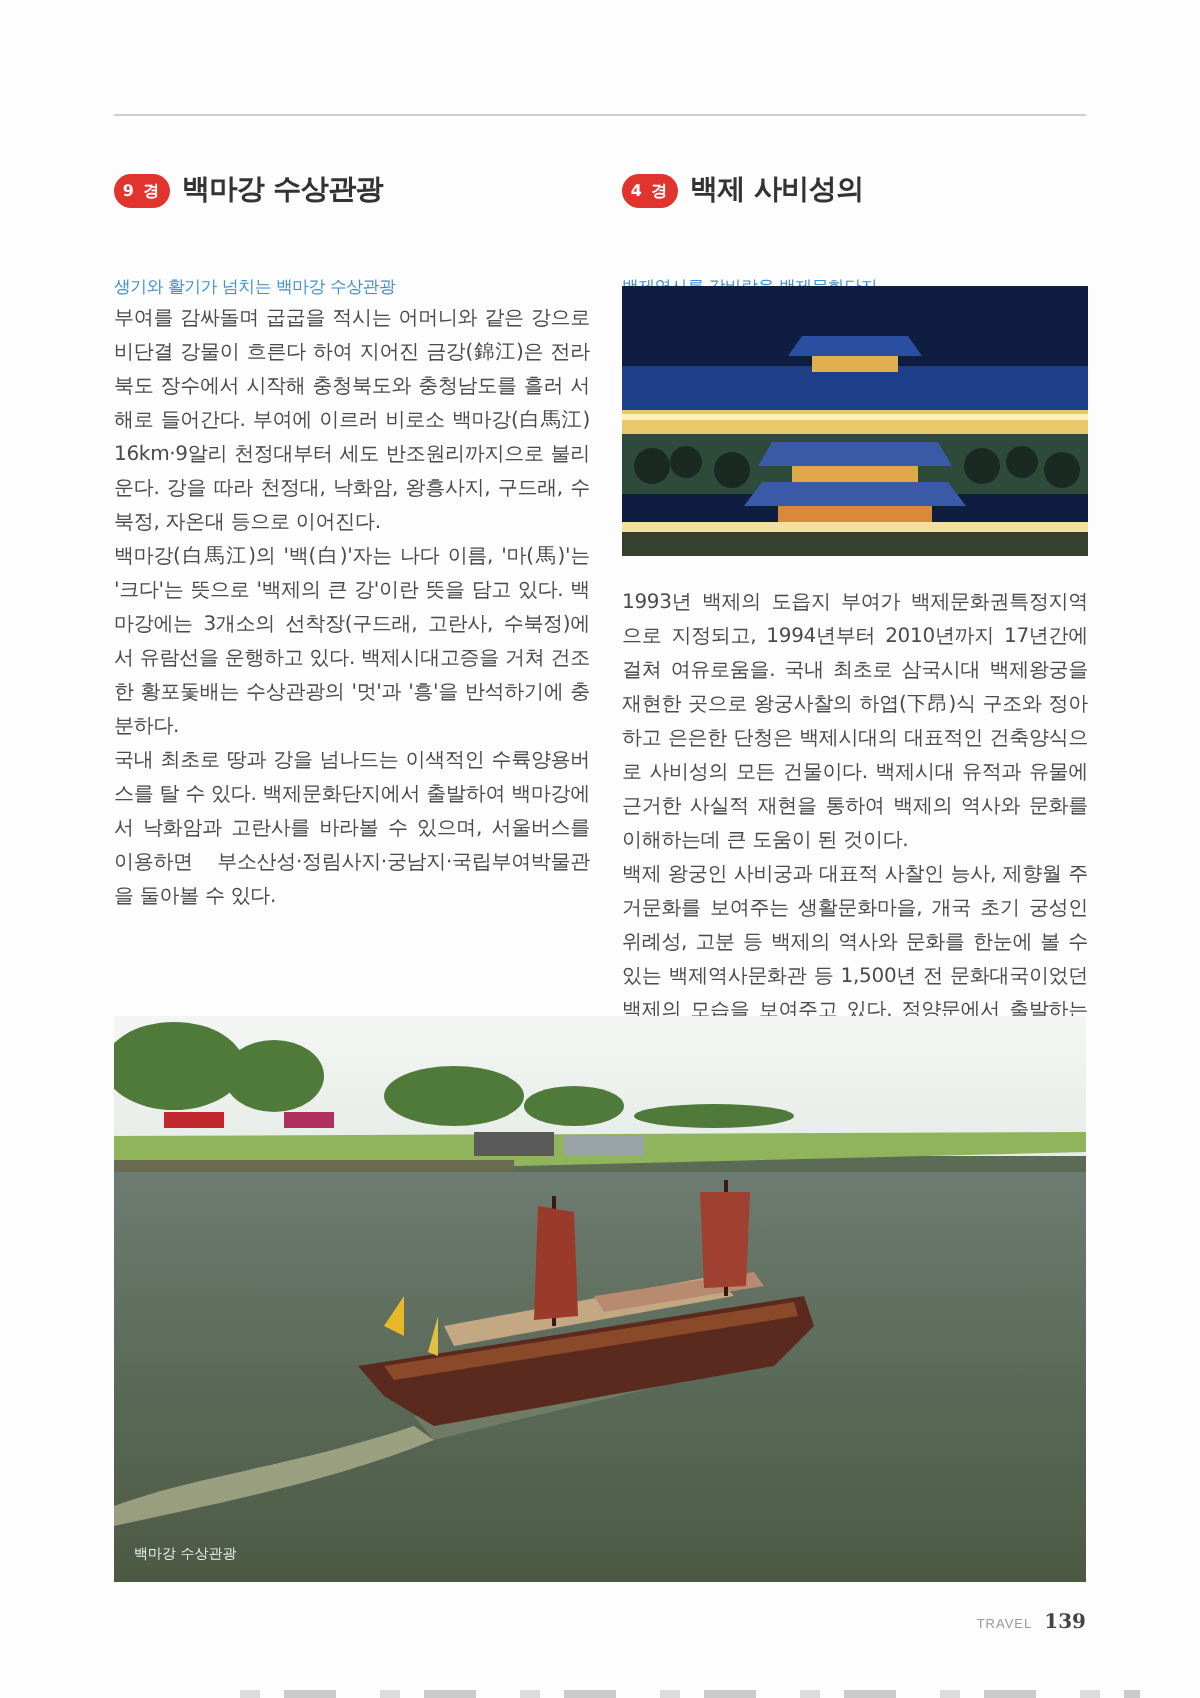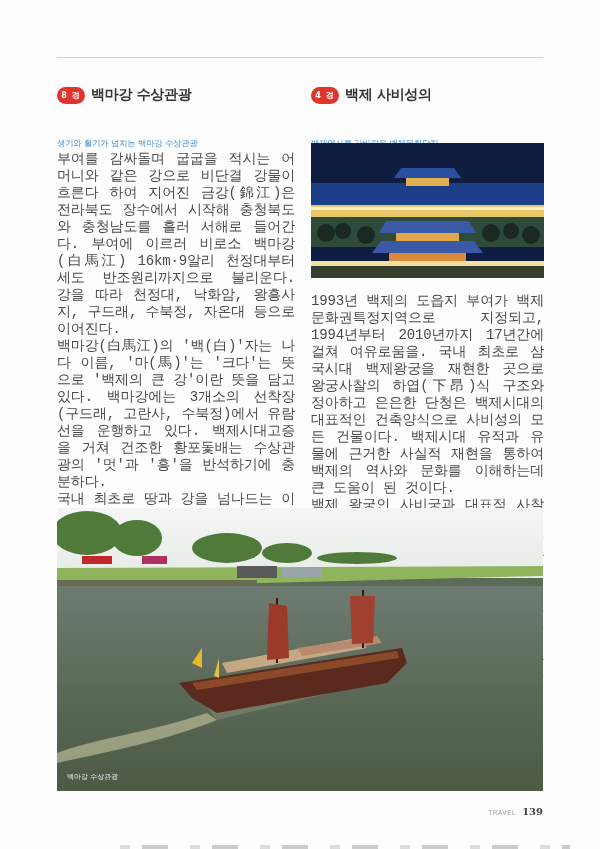--- a/index.html
+++ b/index.html
@@ -12,21 +12,21 @@
   .col-left { left: 57px; }
   .col-right { left: 311px; }
   .heading { display: flex; align-items: center; height: 22px; }
   .badge {
     display: inline-flex; align-items: center; justify-content: center;
     width: 28px; height: 17px; border-radius: 9px; background: #e0342c; color: #fff;
     font-size: 8px; font-weight: bold; margin-right: 6px; letter-spacing: 1px;
   }
   .title { font-size: 14px; font-weight: bold; color: #333; letter-spacing: -0.3px; }
   .subtitle { font-size: 8.4px; color: #3d8fd3; margin-top: 32px; letter-spacing: -0.2px; }
-  .body-text { font-size: 14px; line-height: 17px; color: #4a4a4a; letter-spacing: -0.15px; margin-top: 2px; text-align: justify; font-family: Liberation Mono, monospace; }
+  .body-text { font-size: 10px; line-height: 17px; color: #4a4a4a; letter-spacing: -0.15px; margin-top: 2px; text-align: justify; }
   .body-text p { margin: 0; }
   .photo-complex {
     position: absolute; left: 311px; top: 143px; width: 233px; height: 135px; overflow: hidden;
     background: linear-gradient(180deg, #0c1a3a 0%, #12295a 35%, #1a3a7a 55%, #1e3c6e 70%, #1c3a30 85%, #2a3a30 100%);
   }
   .right-text { position: absolute; left: 311px; top: 291px; width: 233px; }
   .photo-boat {
     position: absolute; left: 57px; top: 508px; width: 486px; height: 283px; overflow: hidden;
     background: #5c6b56;
   }
@@ -37,21 +37,21 @@
   .bottom-strip { position: absolute; left: 120px; top: 845px; width: 450px; height: 4px;
     background: repeating-linear-gradient(90deg, #bbb 0 10px, transparent 10px 22px, #999 22px 48px, transparent 48px 70px); opacity: 0.5; }
 </style>
 </head>
 <body>
 
 <div class="top-rule"></div>
 
 <div class="col col-left">
   <div class="heading">
-    <span class="badge">8 경</span>
+    <span class="badge">9 경</span>
     <span class="title">백마강 수상관광</span>
   </div>
   <div class="subtitle">생기와 활기가 넘치는 백마강 수상관광</div>
   <div class="body-text">
     <p>부여를 감싸돌며 굽굽을 적시는 어머니와 같은 강으로 비단결 강물이 흐른다 하여 지어진 금강(錦江)은 전라북도 장수에서 시작해 충청북도와 충청남도를 흘러 서해로 들어간다. 부여에 이르러 비로소 백마강(白馬江) 16km·9알리 천정대부터 세도 반조원리까지으로 불리운다. 강을 따라 천정대, 낙화암, 왕흥사지, 구드래, 수북정, 자온대 등으로 이어진다.</p>
     <p>백마강(白馬江)의 '백(白)'자는 나다 이름, '마(馬)'는 '크다'는 뜻으로 '백제의 큰 강'이란 뜻을 담고 있다. 백마강에는 3개소의 선착장(구드래, 고란사, 수북정)에서 유람선을 운행하고 있다. 백제시대고증을 거쳐 건조한 황포돛배는 수상관광의 '멋'과 '흥'을 반석하기에 충분하다.</p>
     <p>국내 최초로 땅과 강을 넘나드는 이색적인 수륙양용버스를 탈 수 있다. 백제문화단지에서 출발하여 백마강에서 낙화암과 고란사를 바라볼 수 있으며, 서울버스를 이용하면 부소산성·정림사지·궁남지·국립부여박물관을 둘아볼 수 있다.</p>
   </div>
 </div>
 

